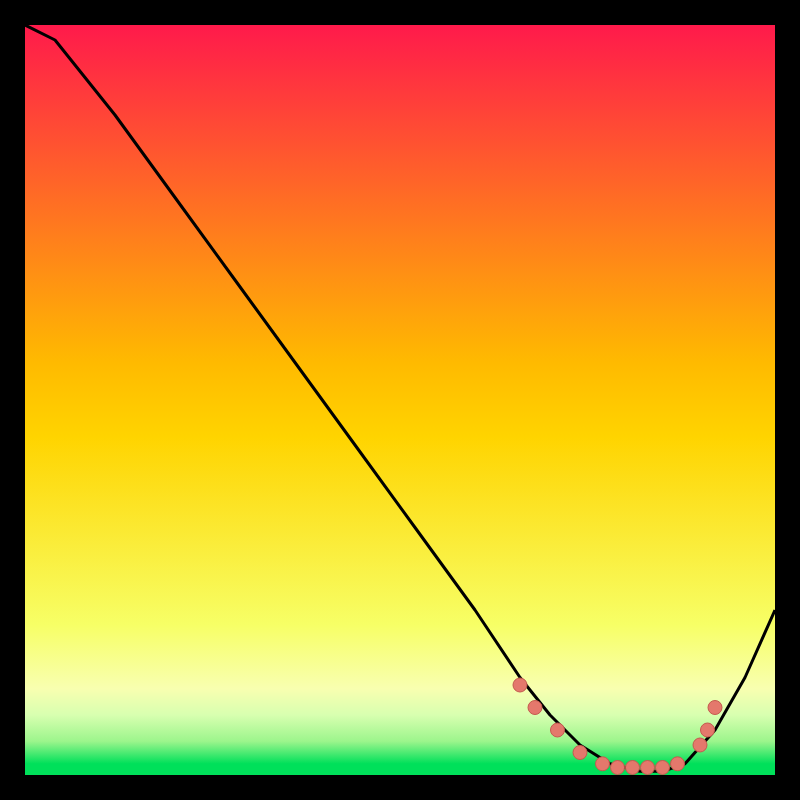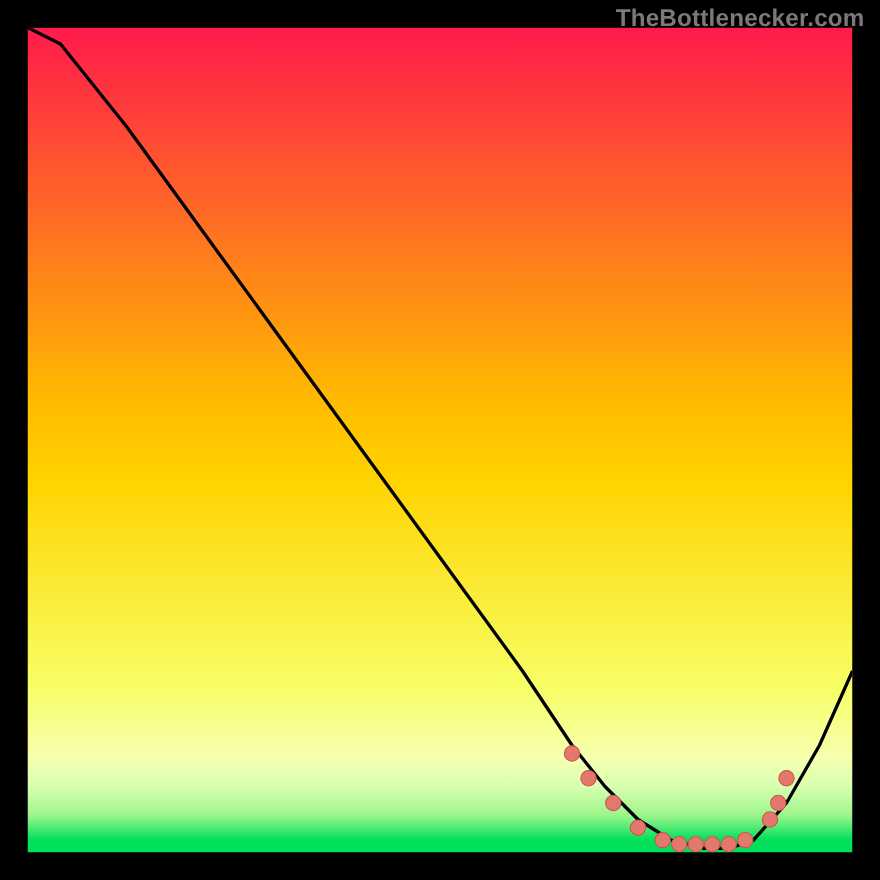--- a/index.html
+++ b/index.html
@@ -33,21 +33,20 @@
     top: 25px;
     width: 750px;
     height: 750px;
   }
   svg { display: block; }
 </style>
 </head>
 <body>
 
 <div class="frame">
-  <div class="watermark">TheBottlenecker.com</div>
 
   <div class="plot">
     <svg id="chart-svg" width="750" height="750" viewBox="0 0 750 750">
         <defs>
           <linearGradient id="bg-grad" x1="0" y1="0" x2="0" y2="1">
             <stop offset="0%" stop-color="#ff1a4b"></stop>
             <stop offset="45%" stop-color="#ffba00"></stop>
             <stop offset="55.00000000000001%" stop-color="#ffd400"></stop>
             <stop offset="80%" stop-color="#f7ff66"></stop>
             <stop offset="88.5%" stop-color="#f8ffb0"></stop>

